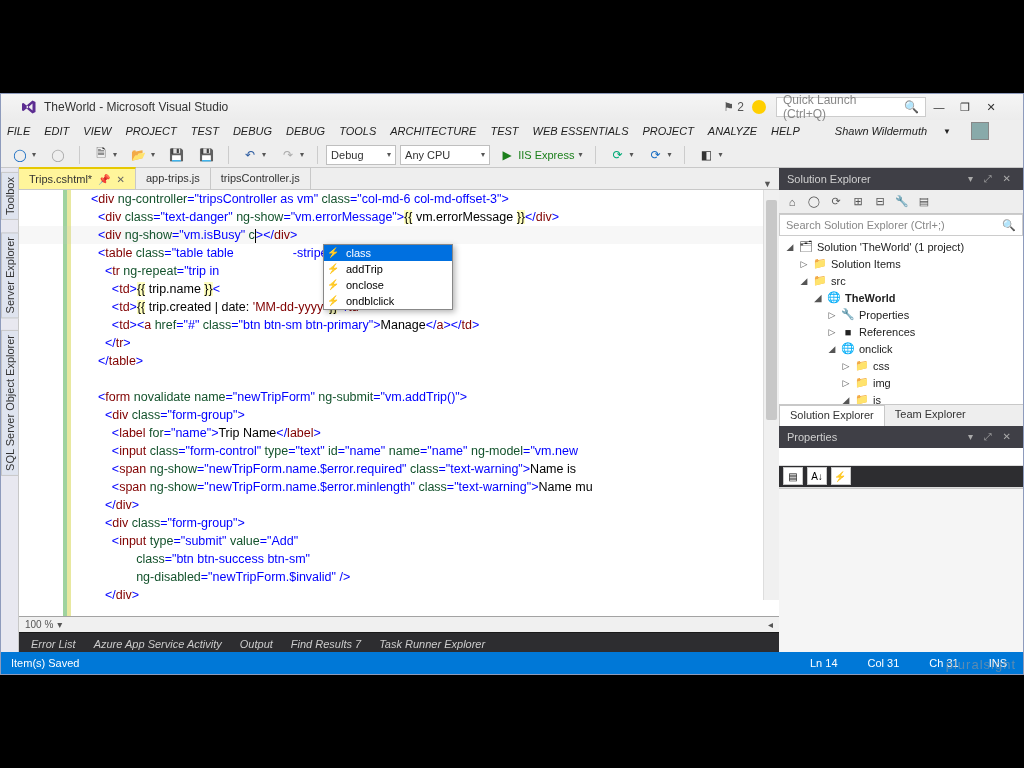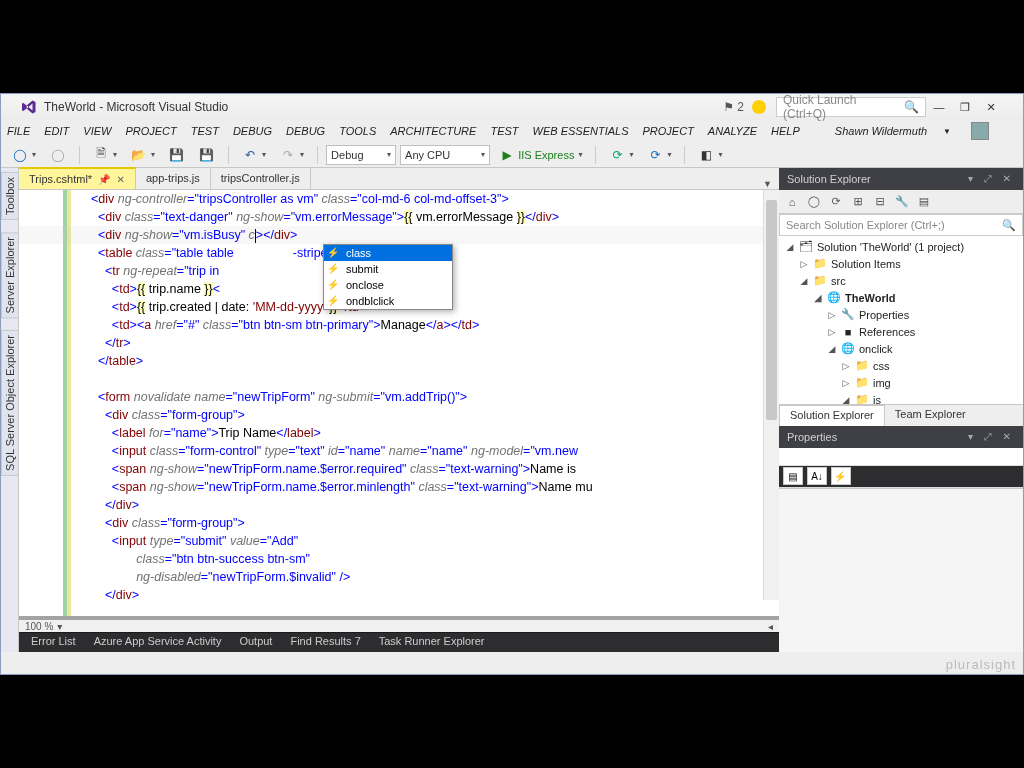--- a/index.html
+++ b/index.html
@@ -37,23 +37,23 @@
   .tab-right{margin-left:auto; display:flex; align-items:center; padding-right:4px;}
   .tab-right .tri{font-size:9px;color:#555;margin:0 3px;}
   .editor { flex:1; background:#fff; position:relative; overflow:hidden; font-family: Consolas, monospace; font-size:12.5px; line-height:18px;}
   .gutter { position:absolute; left:0; top:0; bottom:0; width:60px; background:#fff; border-right:0; }
   .code { position:absolute; left:72px; right:16px; top:0; bottom:0; white-space:pre; color:#000;}
   .change-bar { position:absolute; left:44px; top:0; bottom:0; width:4px; background:#9fd39f;}
   .change-bar2 { position:absolute; left:48px; top:0; bottom:0; width:4px; background:#e8e8a0;}
   .hl-line { position:absolute; left:0; right:0; height:18px; background:rgba(200,200,200,0.15);}
   .vscroll { position:absolute; right:0; top:0; bottom:16px; width:16px; background:#f0f0f0; border-left:1px solid #ddd;}
   .vscroll .thumb{position:absolute; left:2px; right:2px; top:10px; height:220px; background:#c8c8c8; border-radius:2px;}
-  .zoom-bar{height:16px; background:#f0f0f0; border-top:4px solid #a3a3a3; display:flex; align-items:center; padding:0 6px; font-size:10px; color:#555;}
+  .zoom-bar{height:16px; background:#f0f0f0; border-top:1px solid #a3a3a3; display:flex; align-items:center; padding:0 6px; font-size:10px; color:#555;}
   
-  .t-tag{color:#800000;} .t-attr{color:#737373;font-style:italic;} .t-str{color:#0000ff;}
+  .t-tag{color:#800000;} .t-attr{color:#14532d;} .t-str{color:#0000ff;}
   .t-pun{color:#0000ff;}
   .t-brace{background:#ffffc0;}
   
   .intelli { position:absolute; left:304px; top:54px; width:130px; background:#fff; border:1px solid #888; box-shadow:2px 2px 6px rgba(0,0,0,0.3); z-index:10;}
   .intelli .row{display:flex; align-items:center; height:16px; padding:0 4px; font-size:11px; gap:6px;}
   .intelli .row.sel{background:#0070e0; color:#fff;}
   .intelli .ic{width:12px; height:12px; display:flex; align-items:center; justify-content:center; font-size:10px;}
   .intelli .row:not(.sel) .ic{color:#c90;}
   
   .right-col { width:244px; display:flex; flex-direction:column; background:#2d2d30;}
@@ -68,21 +68,21 @@
   .tnode .tic{width:14px; text-align:center;}
   .tnode.bold{font-weight:bold;}
   .tnode.d1{padding-left:20px;} .tnode.d2{padding-left:34px;} .tnode.d3{padding-left:48px;}
   .tnode.d4{padding-left:62px;}
   .tabsrow{height:22px; background:#eee; display:flex; border-top:1px solid #c8c8c8;}
   .tabsrow .tab{font-size:11px; padding:3px 10px; color:#333;}
   .tabsrow .tab.active{background:#fff; border:1px solid #c8c8c8; border-bottom:none;}
   .props-body{flex:1; background:#f5f5f5; border-top:1px solid #c8c8c8;}
   .props-toolbar{height:22px; display:flex; align-items:center; gap:4px; padding:0 4px; border-bottom:1px solid #ddd;}
   .props-toolbar .ti{width:20px;height:18px;border:1px solid #c8c8c8;background:#fff;display:flex;align-items:center;justify-content:center;font-size:10px;}
-  .editor-col .bottom-strip{height:20px; background:#2d2d30; color:#ccc; font-size:11px; display:flex; align-items:flex-start; padding:0 4px; gap:2px; border-top:1px solid #1a1a1a;}
+  .editor-col .bottom-strip{height:20px; background:#2d2d30; color:#ccc; font-size:11px; display:flex; align-items:flex-end; padding:0 4px; gap:2px; border-top:1px solid #1a1a1a;font-style:italic;}
   .bottom-strip .bt{padding:2px 8px; color:#ccc;}
   .statusbar { position:absolute; left:0; right:0; bottom:0; height:22px; background:#0078d7; color:#fff; font-size:11px; display:flex; align-items:center; padding:0 10px;}
   .statusbar .sp{flex:1;}
   .statusbar span{margin-right:30px;}
   .watermark{position:absolute; right:8px; bottom:96px; color:#999; font-size:13px; letter-spacing:1px; opacity:0.6;}
   .caret{display:inline-block;width:1px;height:14px;background:#000;vertical-align:middle;}
 </style>
 </head>
 <body>
 
@@ -242,21 +242,21 @@
              <span class="t-attr">ng-disabled</span><span class="t-pun">=</span><span class="t-str">"newTripForm.$invalid"</span> <span class="t-pun">/&gt;</span>
     <span class="t-pun">&lt;/</span><span class="t-tag">div</span><span class="t-pun">&gt;</span></div>
 
         <div class="intelli">
           <div class="row sel">
               <span class="ic">⚡</span>
               <span>class</span>
             </div>
           <div class="row">
               <span class="ic">⚡</span>
-              <span>submit</span>
+              <span>addTrip</span>
             </div>
           <div class="row">
               <span class="ic">⚡</span>
               <span>onclose</span>
             </div>
           <div class="row">
               <span class="ic">⚡</span>
               <span>ondblclick</span>
             </div>
         </div>
@@ -361,15 +361,23 @@
       <div style="height:18px;background:#fff;border-bottom:1px solid #ddd;"></div>
       <div class="props-toolbar">
         <span class="ti">▤</span>
         <span class="ti">A↓</span>
         <span class="ti" style="color:#c90">⚡</span>
       </div>
       <div class="props-body"></div>
     </div>
   </div>
 
+  <div class="statusbar">
+    <span>Item(s) Saved</span>
+    <span class="sp"></span>
+    <span>Ln 14</span>
+    <span>Col 31</span>
+    <span>Ch 31</span>
+    <span style="margin-right:6px">INS</span>
+  </div>
 </div>
 
 <div class="watermark">pluralsight</div>
 
 </body></html>

